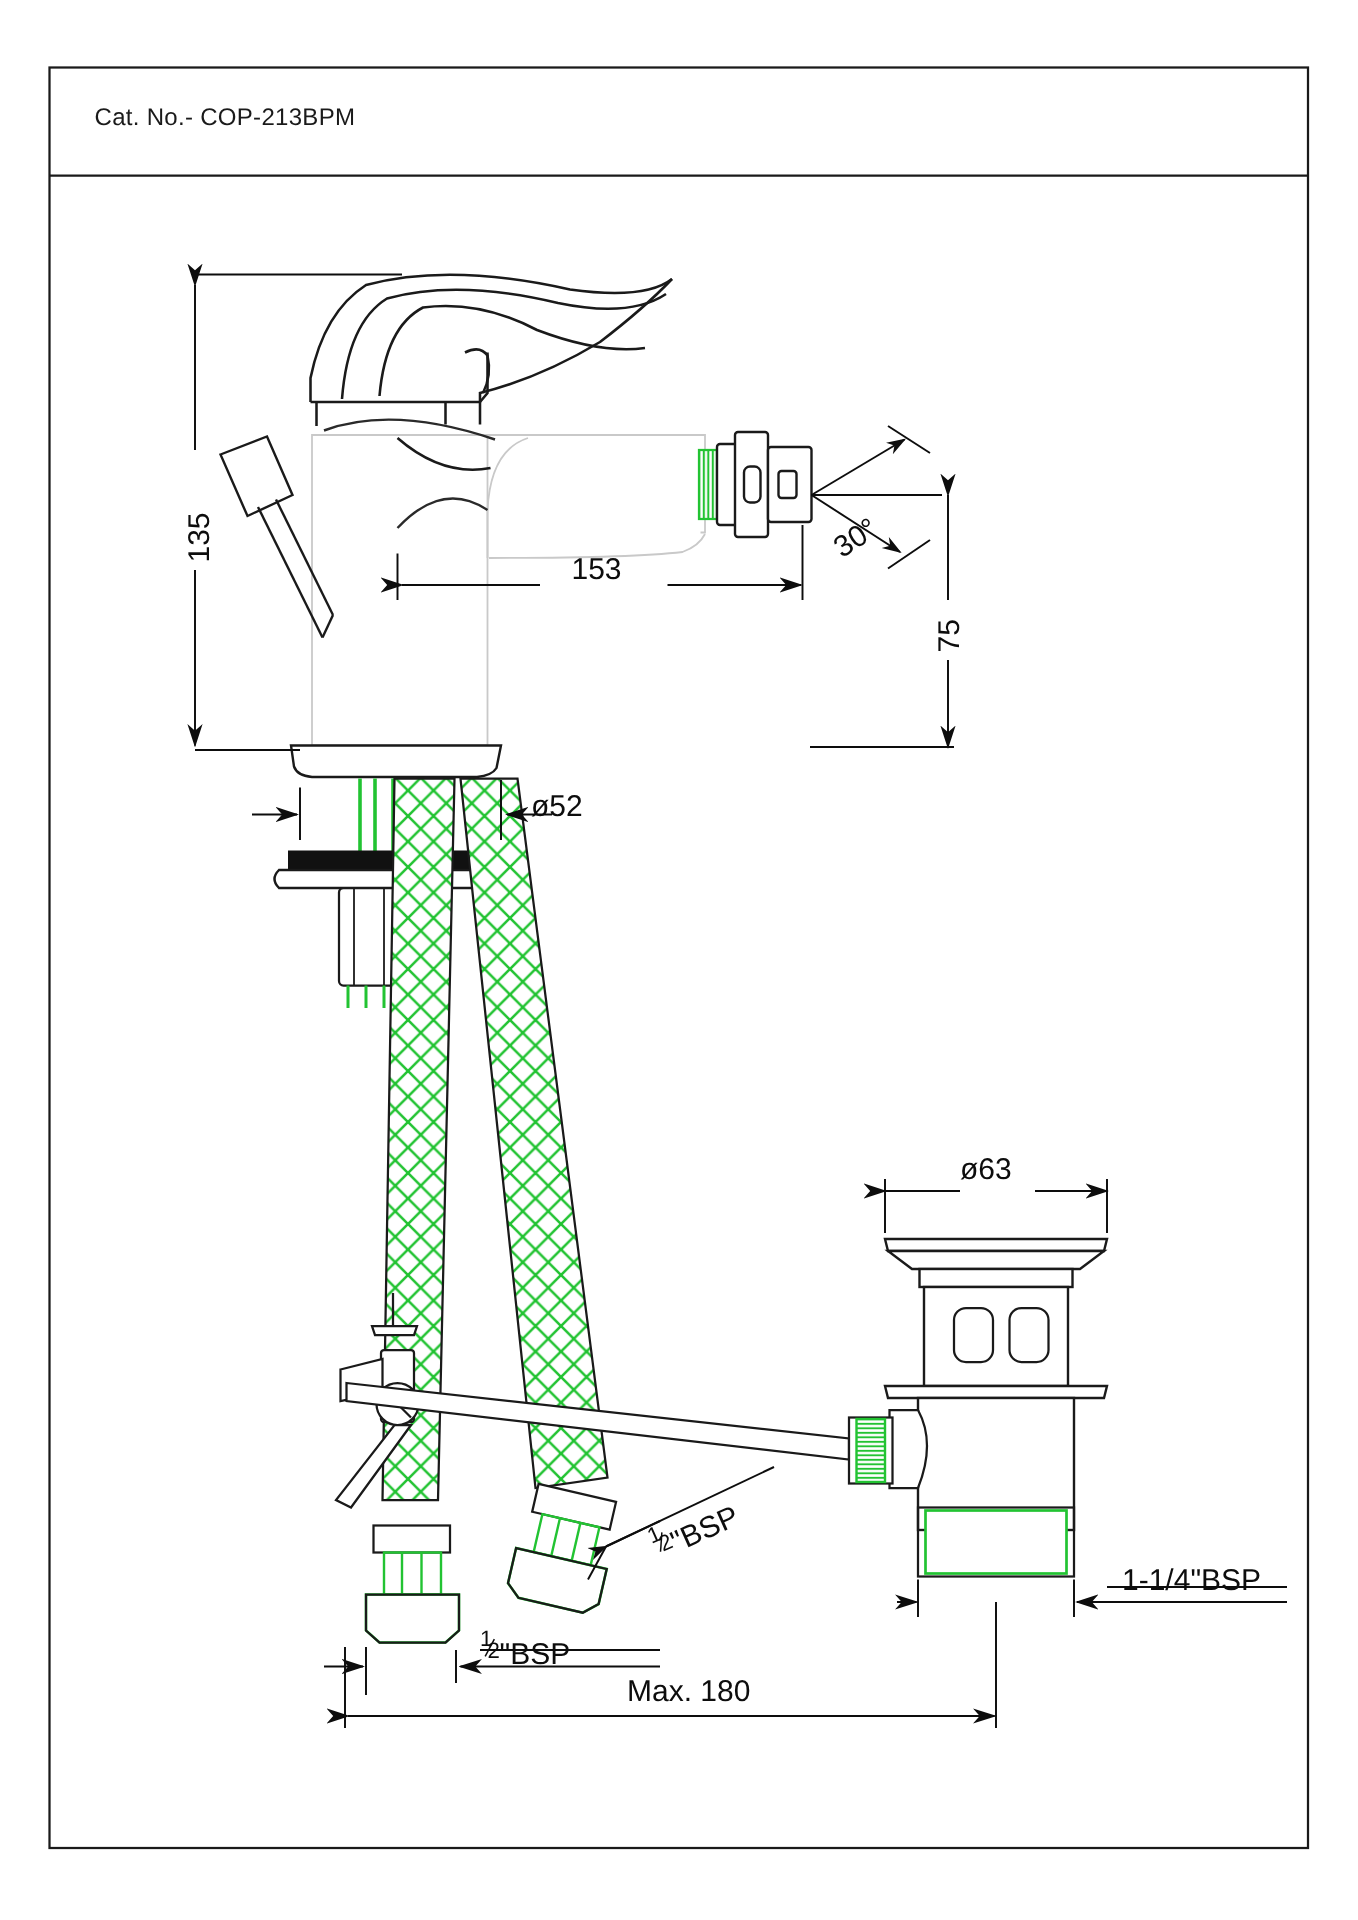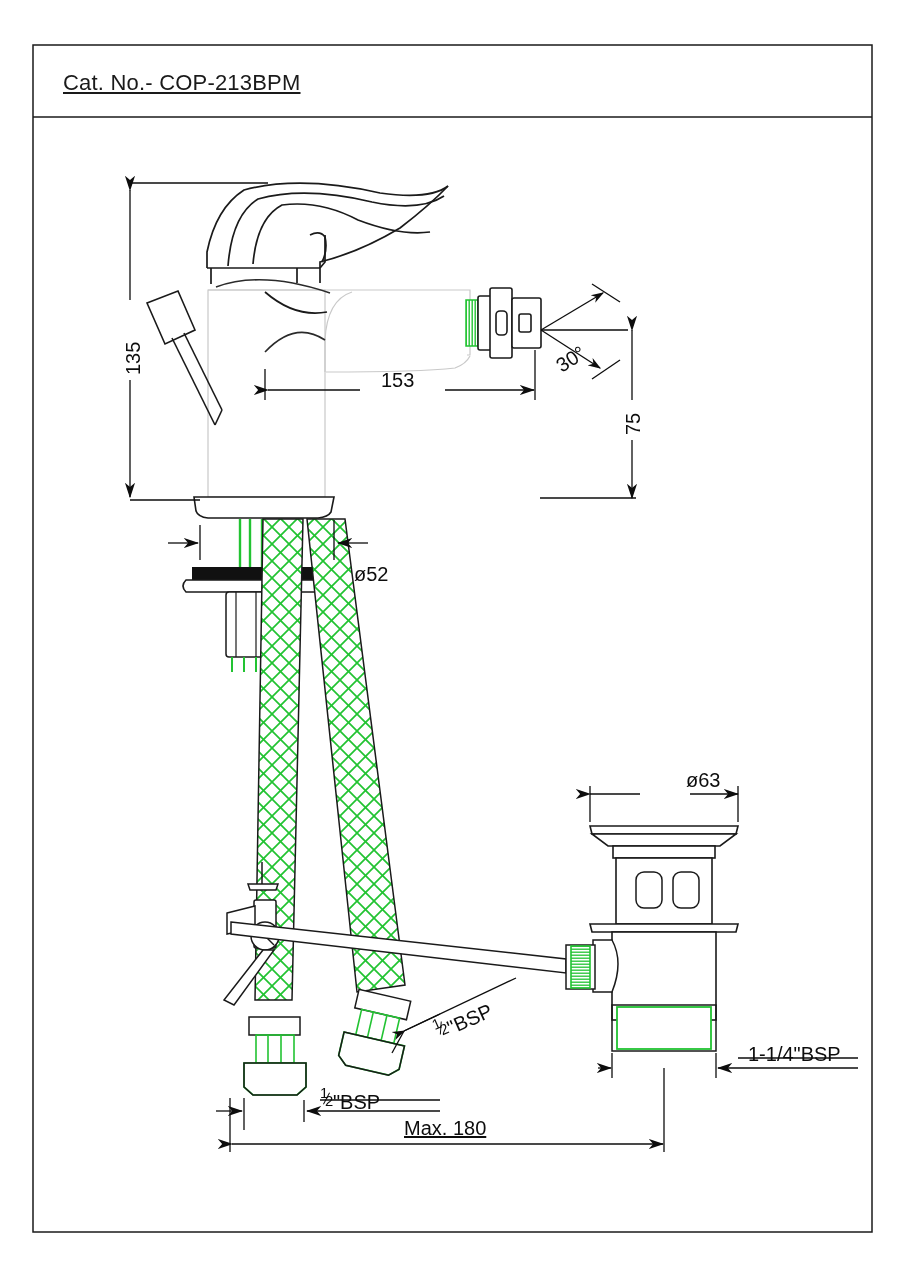--- a/index.html
+++ b/index.html
@@ -24,25 +24,24 @@
     left: 0;
     top: 0;
     width: 905px;
     height: 1280px;
     display: block;
   }
   .title-text {
     position: absolute;
     left: 63px;
     top: 70px;
-    font-size: 22px;
+    font-size: 16px;
     color: #1a1a1a;
     letter-spacing: 0.2px;
     white-space: nowrap;
-    text-decoration: underline;
   }
   .dim-label {
     position: absolute;
     font-size: 20px;
     color: #0d0d0d;
     white-space: nowrap;
     font-family: "Liberation Sans", sans-serif;
   }
   .rot90 {
     transform: rotate(-90deg);
@@ -299,37 +298,37 @@
   <div class="title-text">Cat. No.- COP-213BPM</div>
 
   <div class="dim-label rot90" style="left:122px; top:375px;">135</div>
 
   <div class="dim-label" style="left:381px; top:369px;">153</div>
 
   <div class="dim-label" style="left:552px; top:358px; transform:rotate(-33deg); transform-origin:left top;">30°</div>
 
   <div class="dim-label rot90" style="left:622px; top:435px;">75</div>
 
-  <div class="dim-label" style="left:354px; top:527px;margin-top:36px;">ø52</div>
-
-  <div class="dim-label" style="left:640px; top:769px;margin-left:46px;">ø63</div>
+  <div class="dim-label" style="left:354px; top:527px;">ø52</div>
+
+  <div class="dim-label" style="left:640px; top:769px;">ø63</div>
 
   <div class="dim-label" style="left:748px; top:1043px;">1-1/4"BSP</div>
 
   <div class="dim-label" style="left:431px; top:1022px; transform:rotate(-24deg); transform-origin:left top;">
     <span class="frac">
       <span class="num">1</span>
       <span class="bar"></span>
       <span class="den">2</span>
     </span><span>"BSP</span>
   </div>
 
   <div class="dim-label" style="left:320px; top:1089px;">
     <span class="frac">
       <span class="num">1</span>
       <span class="bar"></span>
       <span class="den">2</span>
     </span><span>"BSP</span>
   </div>
 
-  <div class="dim-label" style="left:404px; top:1117px;text-decoration:underline;">Max. 180</div>
+  <div class="dim-label" style="left:418px; top:1117px;">Max. 180</div>
 
 </div>
 
 </body></html>

